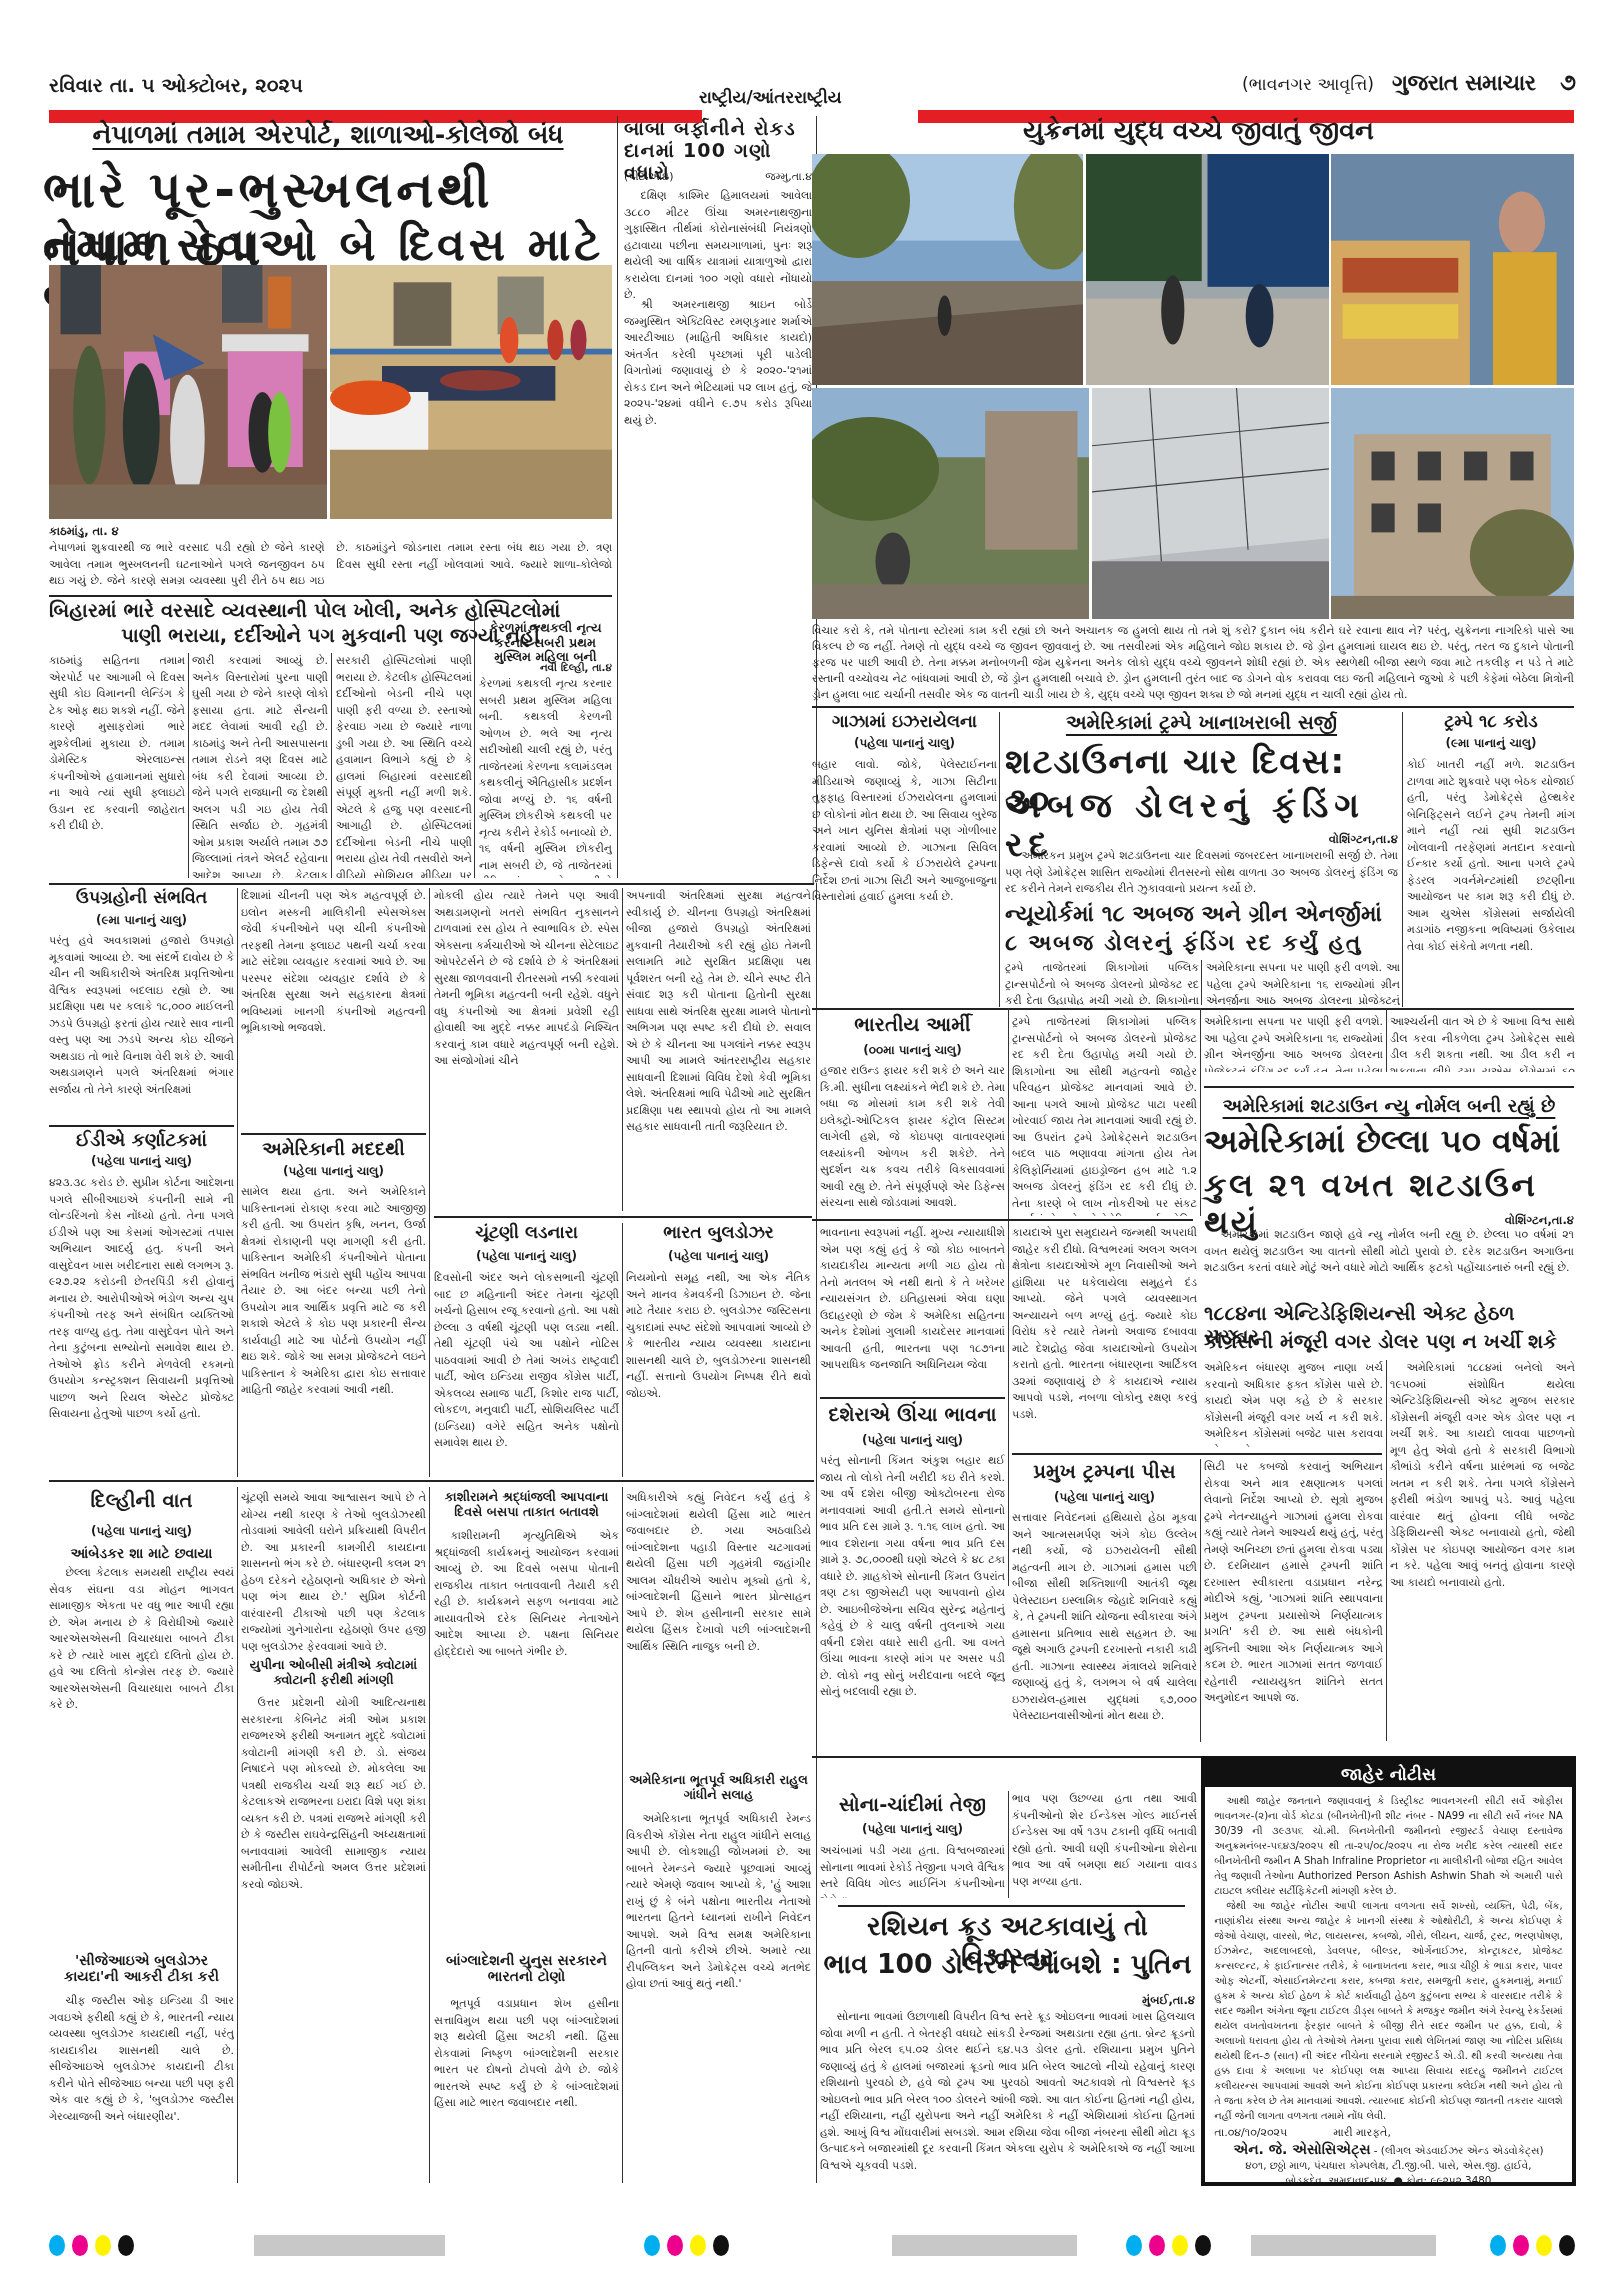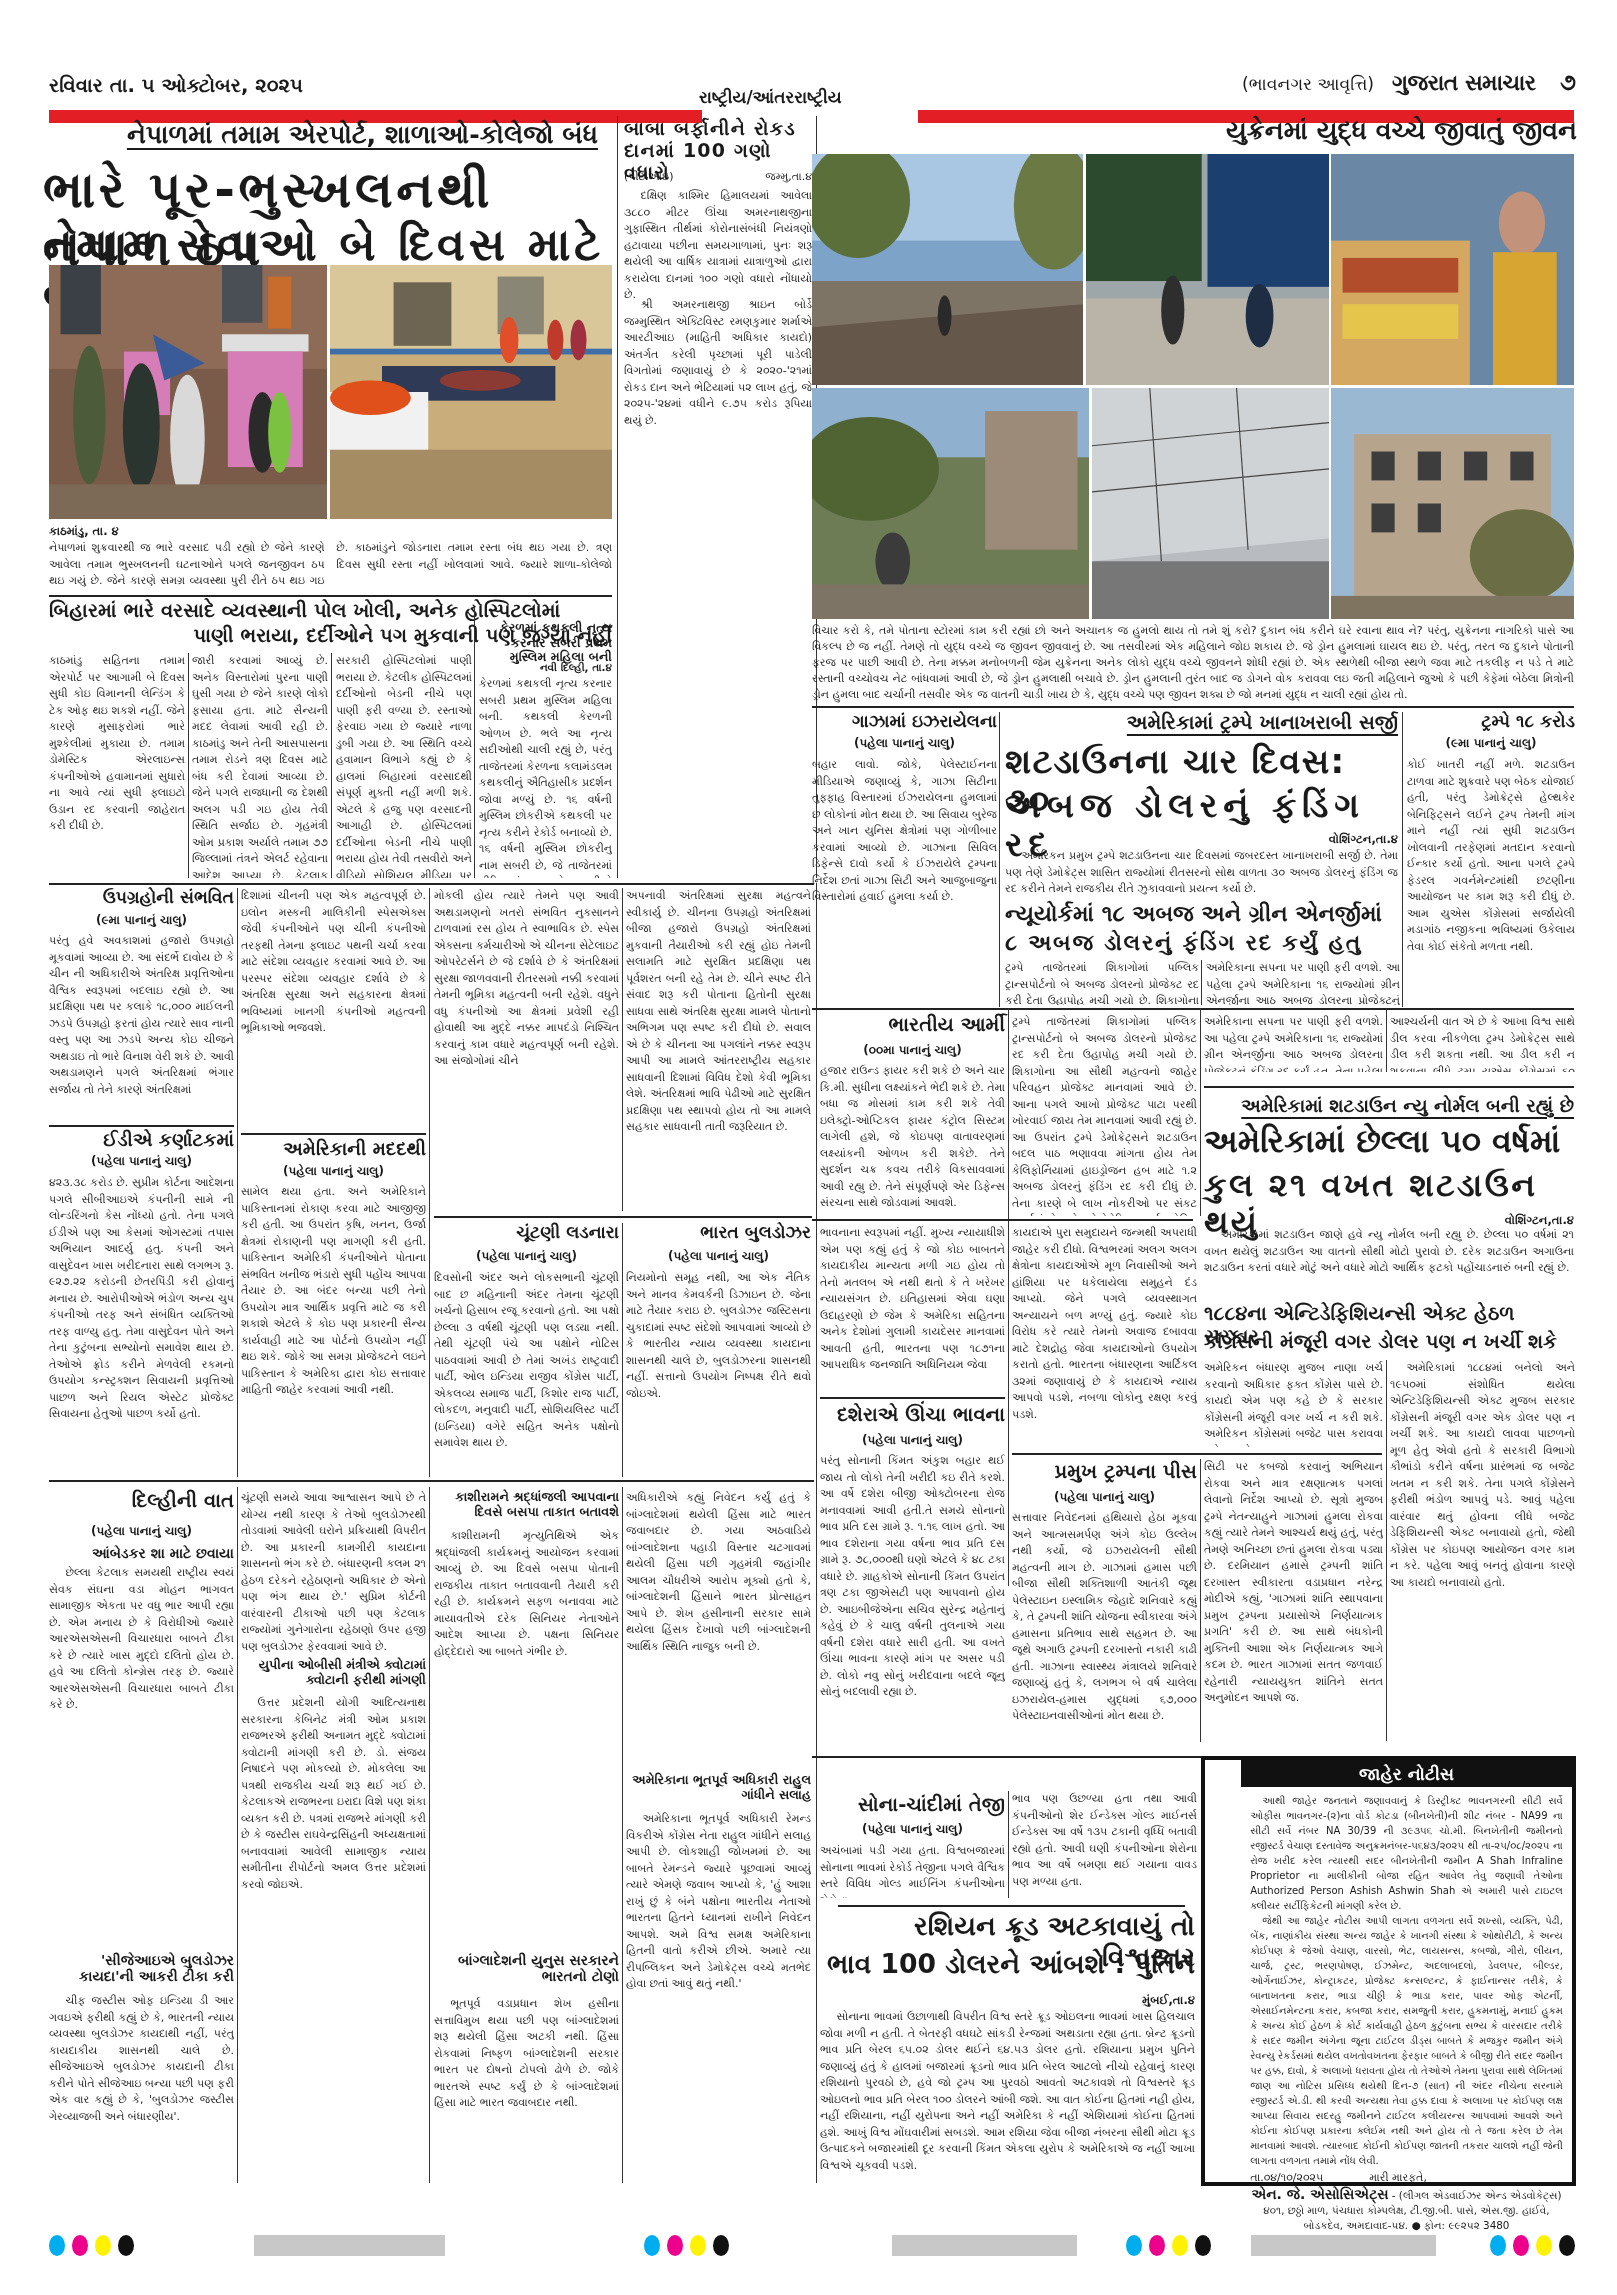--- a/index.html
+++ b/index.html
@@ -8,21 +8,21 @@
   .abs { position: absolute; }
   .masthead-date { left: 49px; top: 74px; font-size: 19.6px; font-weight: bold; }
   .masthead-section { left: 699px; top: 87px; font-size: 17px; font-weight: bold; }
   .masthead-edition { left: 1242px; top: 74px; font-size: 17.3px; }
   .masthead-brand { left: 1392px; top: 70px; font-size: 22px; font-weight: 900; letter-spacing: -0.6px; }
   .masthead-page { left: 1560px; top: 69px; font-size: 23px; font-weight: bold; }
   .redbar { background: #e31e24; height: 12.7px; }
   .rule { background: #222; }
   .vrule { background: #333; width: 1.2px; }
   .hl { font-weight: bold; line-height: 1.15; }
-  .center { text-align: right; }
+  .center { text-align: center; }
   .under { text-decoration: underline; text-decoration-thickness: 2.3px; text-underline-offset: 4.6px; }
   .body-text { font-size: 11px; line-height: 16.5px; text-align: justify; color: #222; overflow: hidden; }
   .body-text p { text-indent: 1.5em; }
   .sub { font-size: 15px; text-align: center; font-weight: bold; }
   .dateline { font-size: 11.6px; text-align: right; font-weight: bold; }
   .photo { overflow: hidden; }
   .photo svg { width: 100%; height: 100%; display: block; }
   .caption { font-size: 11px; line-height: 16px; text-align: justify; }
   .notice-box { border: 4.6px solid #111; background: #fff; }
   .notice-title { background: #111; color: #fff; font-size: 17.3px; font-weight: bold; text-align: center; padding: 3.5px 0; }
@@ -293,21 +293,21 @@
 <div class="abs vrule" style="left:1008px;top:1791px;height:107px;"></div>
 <div class="abs body-text" style="left:1012px;top:1791px;width:185px;height:107px;">ભાવ પણ ઉછળ્યા હતા તથા આવી કંપનીઓનો શેર ઈન્ડેક્સ ગોલ્ડ માઈનર્સ ઈન્ડેક્સ આ વર્ષે ૧૩૫ ટકાની વૃધ્ધિ બતાવી રહ્યો હતો. આવી ઘણી કંપનીઓના શેરોના ભાવ આ વર્ષે બમણા થઈ ગયાના વાવડ પણ મળ્યા હતા.</div>
 <div class="abs rule" style="left:838px;top:1905px;width:347px;height:1.7px;"></div>
 <div class="abs hl center" style="left:820px;top:1911px;width:375px;font-size:26.6px;">રશિયન ક્રૂડ અટકાવાયું તો વિશ્વસ્તર</div>
 <div class="abs hl center" style="left:820px;top:1949px;width:375px;font-size:26.6px;">ભાવ 100 ડોલરને આંબશે : પુતિન</div>
 <div class="abs dateline" style="left:820px;top:1993px;width:375px;">મુંબઈ,તા.૪</div>
 <div class="abs body-text" style="left:820px;top:2009px;width:375px;height:176px;">
     <p>સોનાના ભાવમાં ઉછાળાથી વિપરીત વિશ્વ સ્તરે ક્રૂડ ઓઇલના ભાવમાં ખાસ હિલચાલ જોવા મળી ન હતી. તે બેતરફી વધઘટે સાંકડી રેન્જમાં અથડાતા રહ્યા હતા. બ્રેન્ટ ક્રૂડનો ભાવ પ્રતિ બેરલ ૬૫.૦૨ ડોલર થઈને ૬૪.૫૩ ડોલર હતો. રશિયાના પ્રમુખ પુતિને જણાવ્યું હતું કે હાલમાં બજારમાં ક્રૂડનો ભાવ પ્રતિ બેરલ આટલો નીચો રહેવાનું કારણ રશિયાનો પુરવઠો છે, હવે જો ટ્રમ્પ આ પુરવઠો આવતો અટકાવશે તો વિશ્વસ્તરે ક્રૂડ ઓઇલનો ભાવ પ્રતિ બેરલ ૧૦૦ ડોલરને આંબી જશે. આ વાત કોઈના હિતમાં નહી હોય, નહીં રશિયાના, નહીં યુરોપના અને નહીં અમેરિકા કે નહીં એશિયામાં કોઈના હિતમાં હશે. આખું વિશ્વ મોંઘવારીમાં સબડશે. આમ રશિયા જેવા બીજા નંબરના સૌથી મોટા ક્રૂડ ઉત્પાદકને બજારમાંથી દૂર કરવાની કિંમત એકલા યુરોપ કે અમેરિકાએ જ નહીં આખા વિશ્વએ ચૂકવવી પડશે.</p>
   </div>
 
-<div class="abs notice-box" style="left:1201px;top:1756px;width:375px;height:430px;padding-left:36px;">
+<div class="abs notice-box" style="left:1201px;top:1756px;width:375px;height:430px;">
   <div class="notice-title">જાહેર નોટીસ</div>
   <div class="notice-body" style="font-size:10px;line-height:15px;">
     <p style="text-indent:1.2em;">આથી જાહેર જનતાને જણાવવાનું કે ડિસ્ટ્રીક્ટ ભાવનગરની સીટી સર્વે ઓફીસ ભાવનગર-(૨)ના વોર્ડ કોટડા (બીનખેતી)ની શીટ નંબર - NA99 ના સીટી સર્વે નંબર NA 30/39 ની ૩૯૩૫૬ ચો.મી. બિનખેતીની જમીનનો રજીસ્ટર્ડ વેચાણ દસ્તાવેજ અનુક્રમનંબર-૫૬૪૩/૨૦૨૫ થી તા-૨૫/૦૮/૨૦૨૫ ના રોજ ખરીદ કરેલ ત્યારથી સદર બીનખેતીની જમીન A Shah Infraline Proprietor ના માલીકીની બોજા રહિત આવેલ તેવુ જણાવી તેઓના Authorized Person Ashish Ashwin Shah એ અમારી પાસે ટાઇટલ ક્લીયર સર્ટીફિકેટની માંગણી કરેલ છે.</p>
     <p style="text-indent:1.2em;">જેથી આ જાહેર નોટીસ આપી લાગતા વળગતા સર્વે શખ્સો, વ્યક્તિ, પેઢી, બેંક, નાણાંકીય સંસ્થા અન્ય જાહેર કે ખાનગી સંસ્થા કે ઓથોરીટી, કે અન્ય કોઈપણ કે જેઓ વેચાણ, વારસો, ભેટ, લાયસન્સ, કબજો, ગીરો, લીયન, ચાર્જ, ટ્રસ્ટ, ભરણપોષણ, ઈઝમેન્ટ, અદલાબદલો, ડેવલપર, બીલ્ડર, ઓર્ગેનાઈઝર, કોન્ટ્રાકટર, પ્રોજેક્ટ કન્સલ્ટન્ટ, કે ફાઈનાન્સર તરીકે, કે બાનાખતના કરાર, ભાડા ચીઠ્ઠી કે ભાડા કરાર, પાવર ઓફ એટર્ની, એસાઈનમેન્ટના કરાર, કબજા કરાર, સમજુતી કરાર, હુકમનામું, મનાઈ હુકમ કે અન્ય કોઈ હેઠળ કે કોર્ટ કાર્યવાહી હેઠળ કુટુંબના સભ્ય કે વારસદાર તરીકે કે સદર જમીન અંગેના જૂના ટાઈટલ ડીડ્સ બાબતે કે મજકુર જમીન અંગે રેવન્યુ રેકર્ડસમાં થયેલ વખતોવખતના ફેરફાર બાબતે કે બીજી રીતે સદર જમીન પર હક્ક, દાવો, કે અલાખો ધરાવતા હોય તો તેઓએ તેમના પુરાવા સાથે લેખિતમાં જાણ આ નોટિસ પ્રસિધ્ધ થયેથી દિન-૭ (સાત) ની અંદર નીચેના સરનામે રજીસ્ટર્ડ એ.ડી. થી કરવી અન્યથા તેવા હક્ક દાવા કે અલાખા પર કોઈપણ લક્ષ આપ્યા સિવાય સદરહુ જમીનને ટાઈટલ કલીયરન્સ આપવામાં આવશે અને કોઈના કોઈપણ પ્રકારના ક્લેઈમ નથી અને હોય તો તે જતા કરેલ છે તેમ માનવામાં આવશે. ત્યારબાદ કોઈની કોઈપણ જાતની તકરાર ચાલશે નહીં જેની લાગતા વળગતા તમામે નોંધ લેવી.</p>
     <div style="display:flex;gap:46px;margin-top:2.3px;font-size:11px;">
       <span>તા.૦૪/૧૦/૨૦૨૫</span>
       <span>મારી મારફતે,</span>
     </div>
     <div style="text-align:center;margin-top:2.3px;">
       <span style="font-weight:bold;font-size:14px;">એન. જે. એસોસિએટ્સ</span>

